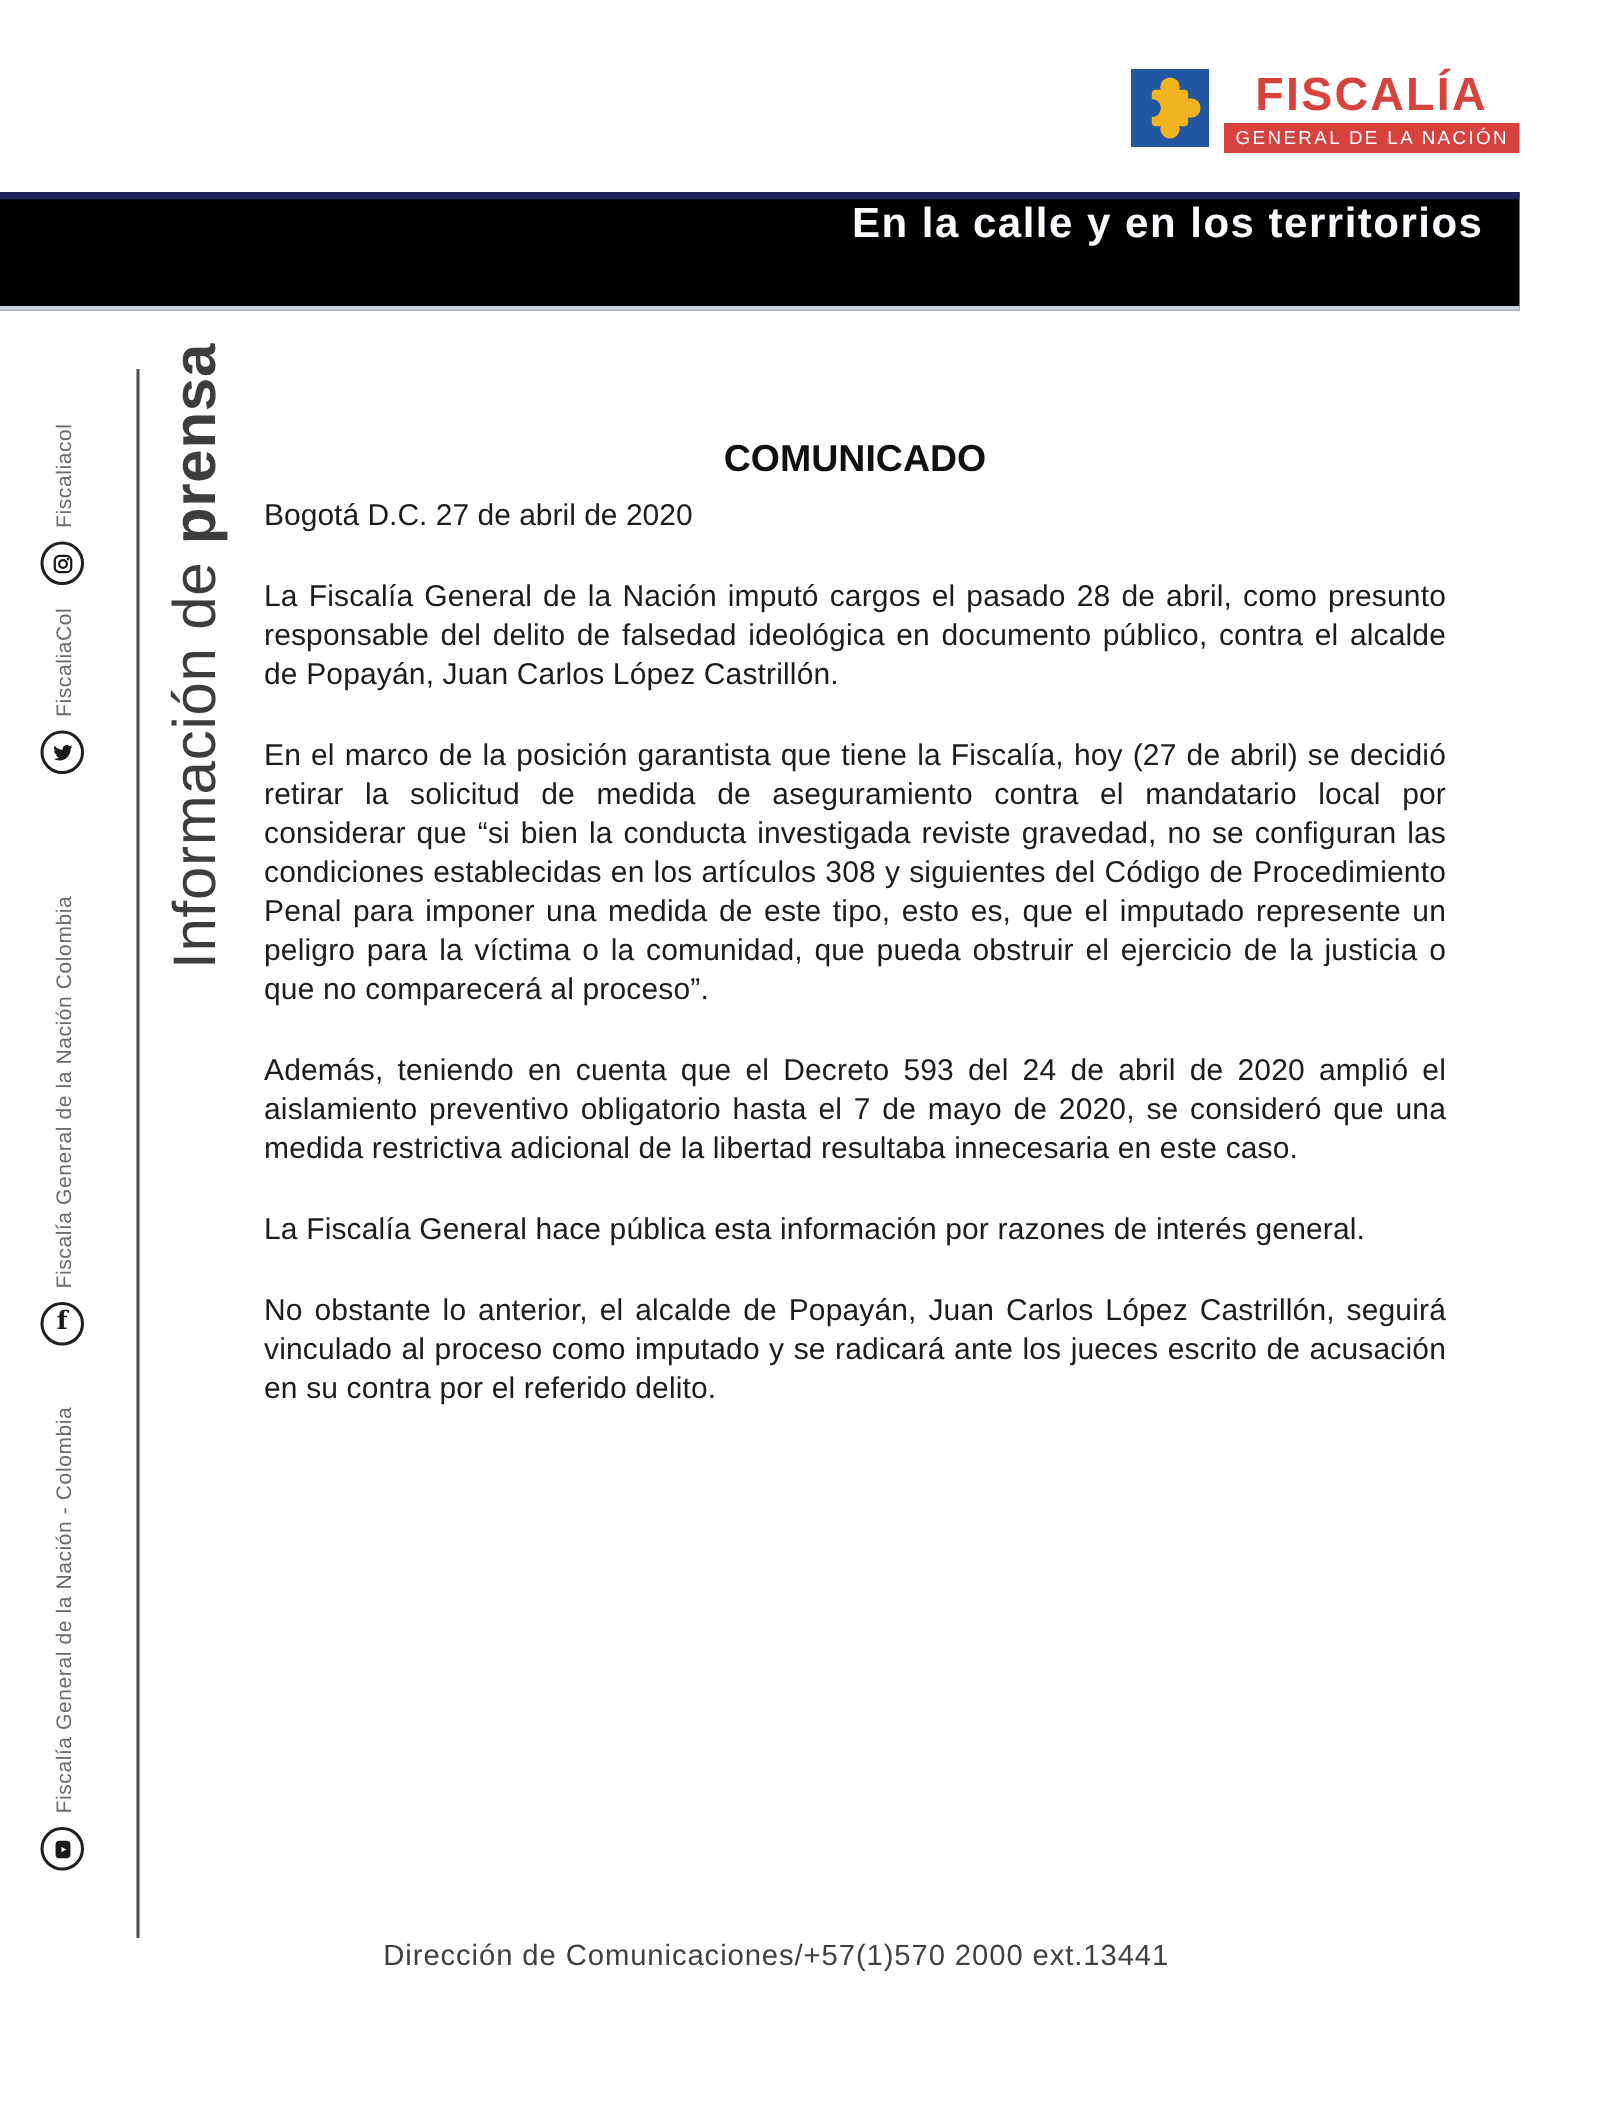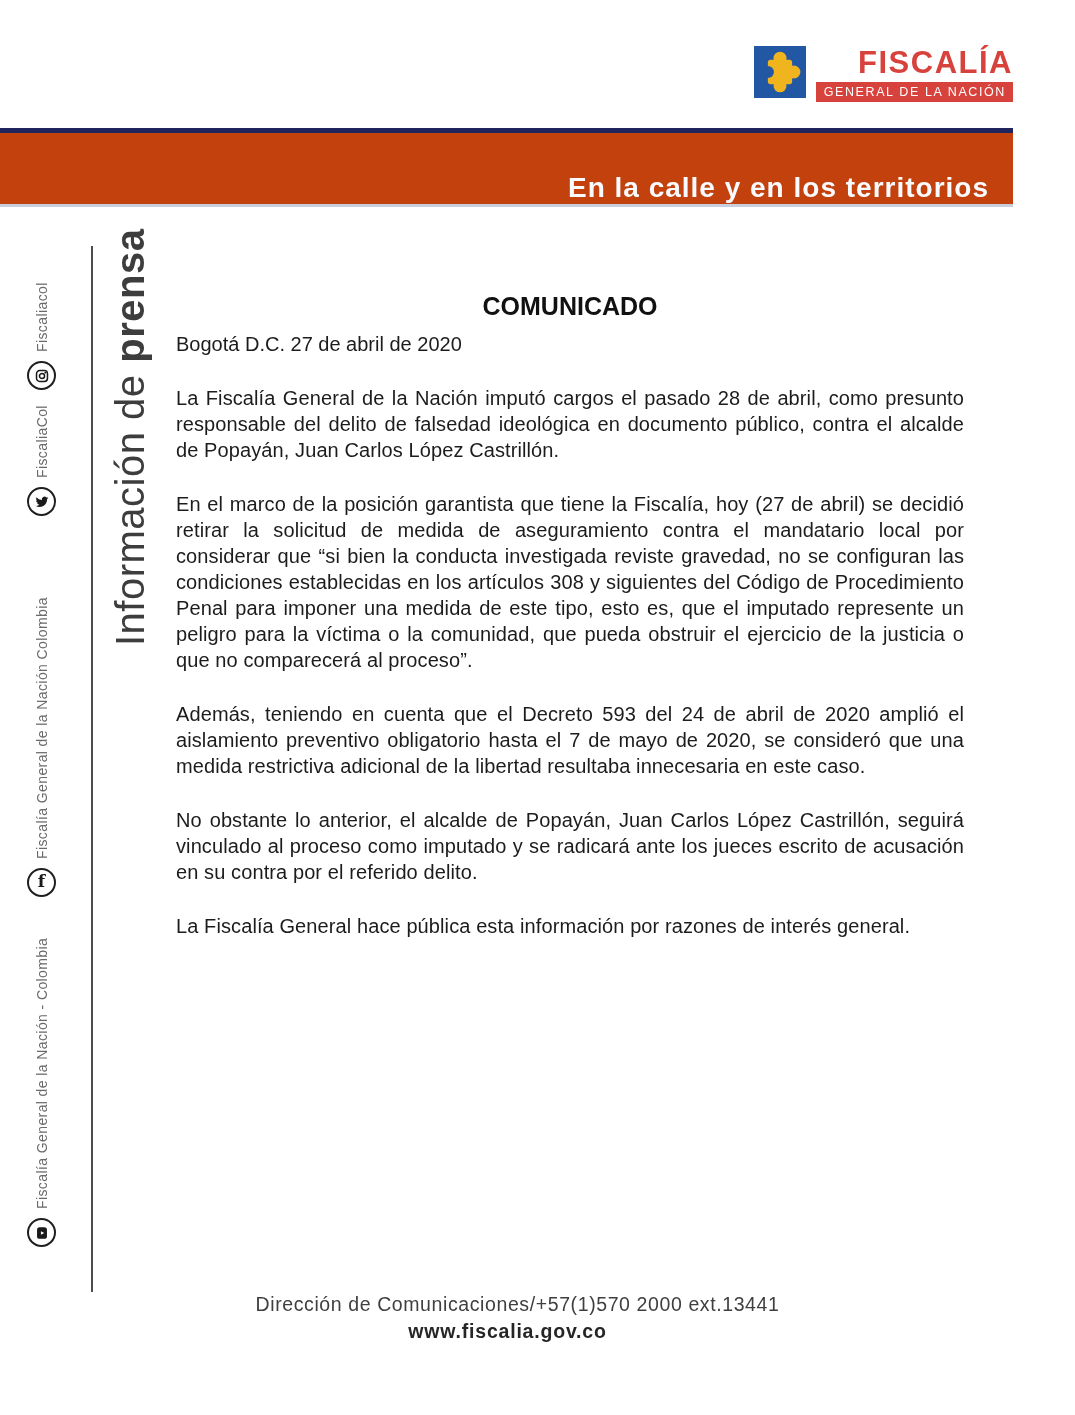--- a/index.html
+++ b/index.html
@@ -4,35 +4,35 @@
 <style>
   html, body { margin:0; padding:0; background:#ffffff; }
   .page {
     position:relative; width:1075px; height:1415px; background:#ffffff;
     font-family:"Liberation Sans", sans-serif; overflow:hidden;
   }
 
   
   .logo { position:absolute; top:46px; right:62px; display:flex; gap:10px; align-items:flex-start; }
   .logo-icon { width:52px; height:52px; display:block; }
-  .logo-text { display:flex; flex-direction:column; align-items:flex-end; }
+  .logo-text { display:flex; flex-direction:column; align-items:center; }
   .logo-title {
     font-size:31px; font-weight:bold; color:#d8423c; letter-spacing:1.5px;
     line-height:34px; margin:0;
   }
   .logo-subtitle {
     background:#d8423c; color:#ffffff; font-size:12.5px; font-weight:normal;
     letter-spacing:1.6px; padding:3px 7px 3px 8px; margin-top:2px; white-space:nowrap;
   }
 
   
   .banner {
     position:absolute; left:0; top:128px; width:1013px; height:71px;
-    background:#c2410c; border-top:5px solid #20255e; border-bottom:3px solid #c7cede;
-    display:flex; align-items:flex-end; justify-content:flex-end;
+    background:#000000; border-top:5px solid #20255e; border-bottom:3px solid #c7cede;
+    display:flex; align-items:flex-start; justify-content:flex-end;
   }
   .banner-text {
     color:#fafbff; font-size:28px; font-weight:bold; letter-spacing:1px;
     padding-right:24px; white-space:nowrap;
   }
 
   
   .v-rule { position:absolute; left:91px; top:246px; width:2px; height:1046px; background:#4d4d4d; }
 
   .v-title {
@@ -136,22 +136,21 @@
     </span>
     <span class="soc-label">Fiscalía General de la Nación - Colombia</span>
   </div>
 
   <div class="main">
     <h1 class="doc-title">COMUNICADO</h1>
     <div class="dateline">Bogotá D.C. 27 de abril de 2020</div>
     <p class="body">La Fiscalía General de la Nación imputó cargos el pasado 28 de abril, como presunto responsable del delito de falsedad ideológica en documento público, contra el alcalde de Popayán, Juan Carlos López Castrillón.</p>
     <p class="body">En el marco de la posición garantista que tiene la Fiscalía, hoy (27 de abril) se decidió retirar la solicitud de medida de aseguramiento contra el mandatario local por considerar que “si bien la conducta investigada reviste gravedad, no se configuran las condiciones establecidas en los artículos 308 y siguientes del Código de Procedimiento Penal para imponer una medida de este tipo, esto es, que el imputado represente un peligro para la víctima o la comunidad, que pueda obstruir el ejercicio de la justicia o que no comparecerá al proceso”.</p>
     <p class="body">Además, teniendo en cuenta que el Decreto 593 del 24 de abril de 2020 amplió el aislamiento preventivo obligatorio hasta el 7 de mayo de 2020, se consideró que una medida restrictiva adicional de la libertad resultaba innecesaria en este caso.</p>
+    <p class="body">La Fiscalía General hace pública esta información por razones de interés general.</p>
     <p class="body">No obstante lo anterior, el alcalde de Popayán, Juan Carlos López Castrillón, seguirá vinculado al proceso como imputado y se radicará ante los jueces escrito de acusación en su contra por el referido delito.</p>
-    <p class="body">La Fiscalía General hace pública esta información por razones de interés general.</p>
   </div>
 
   <div class="footer">
     <div class="footer-line1">Dirección de Comunicaciones/+57(1)570 2000 ext.13441</div>
-    <div class="footer-line2">www.fiscalia.gov.co</div>
   </div>
 
 </div>
 
 </body></html>

